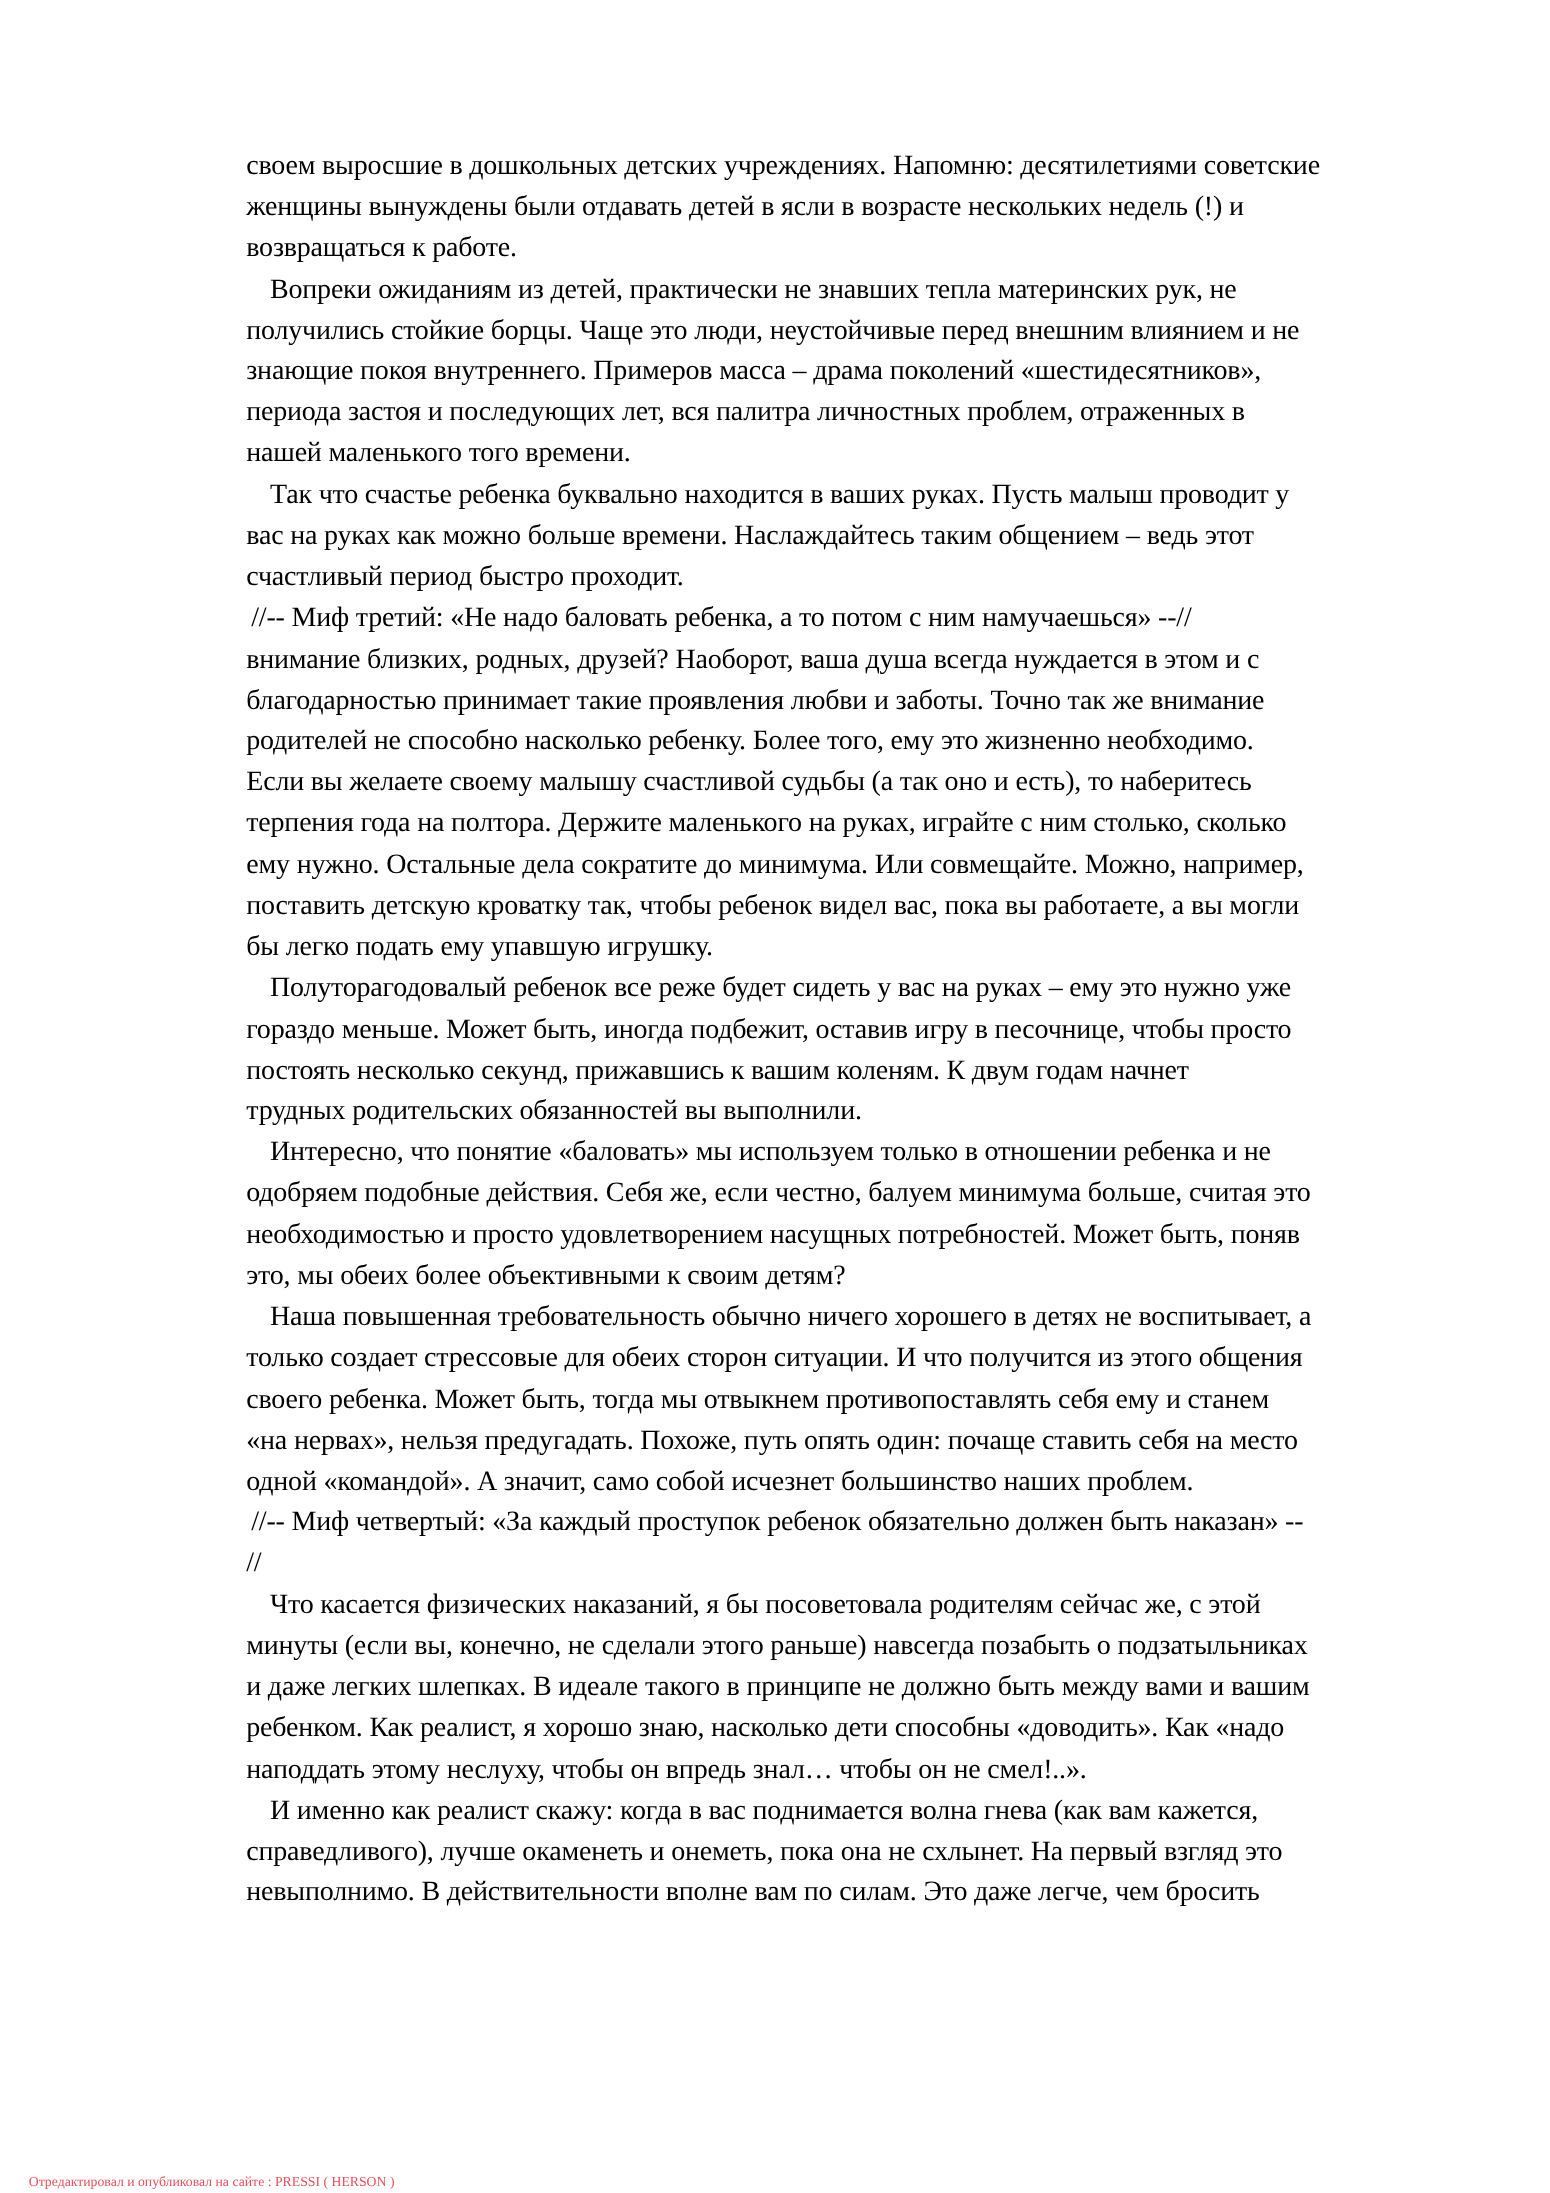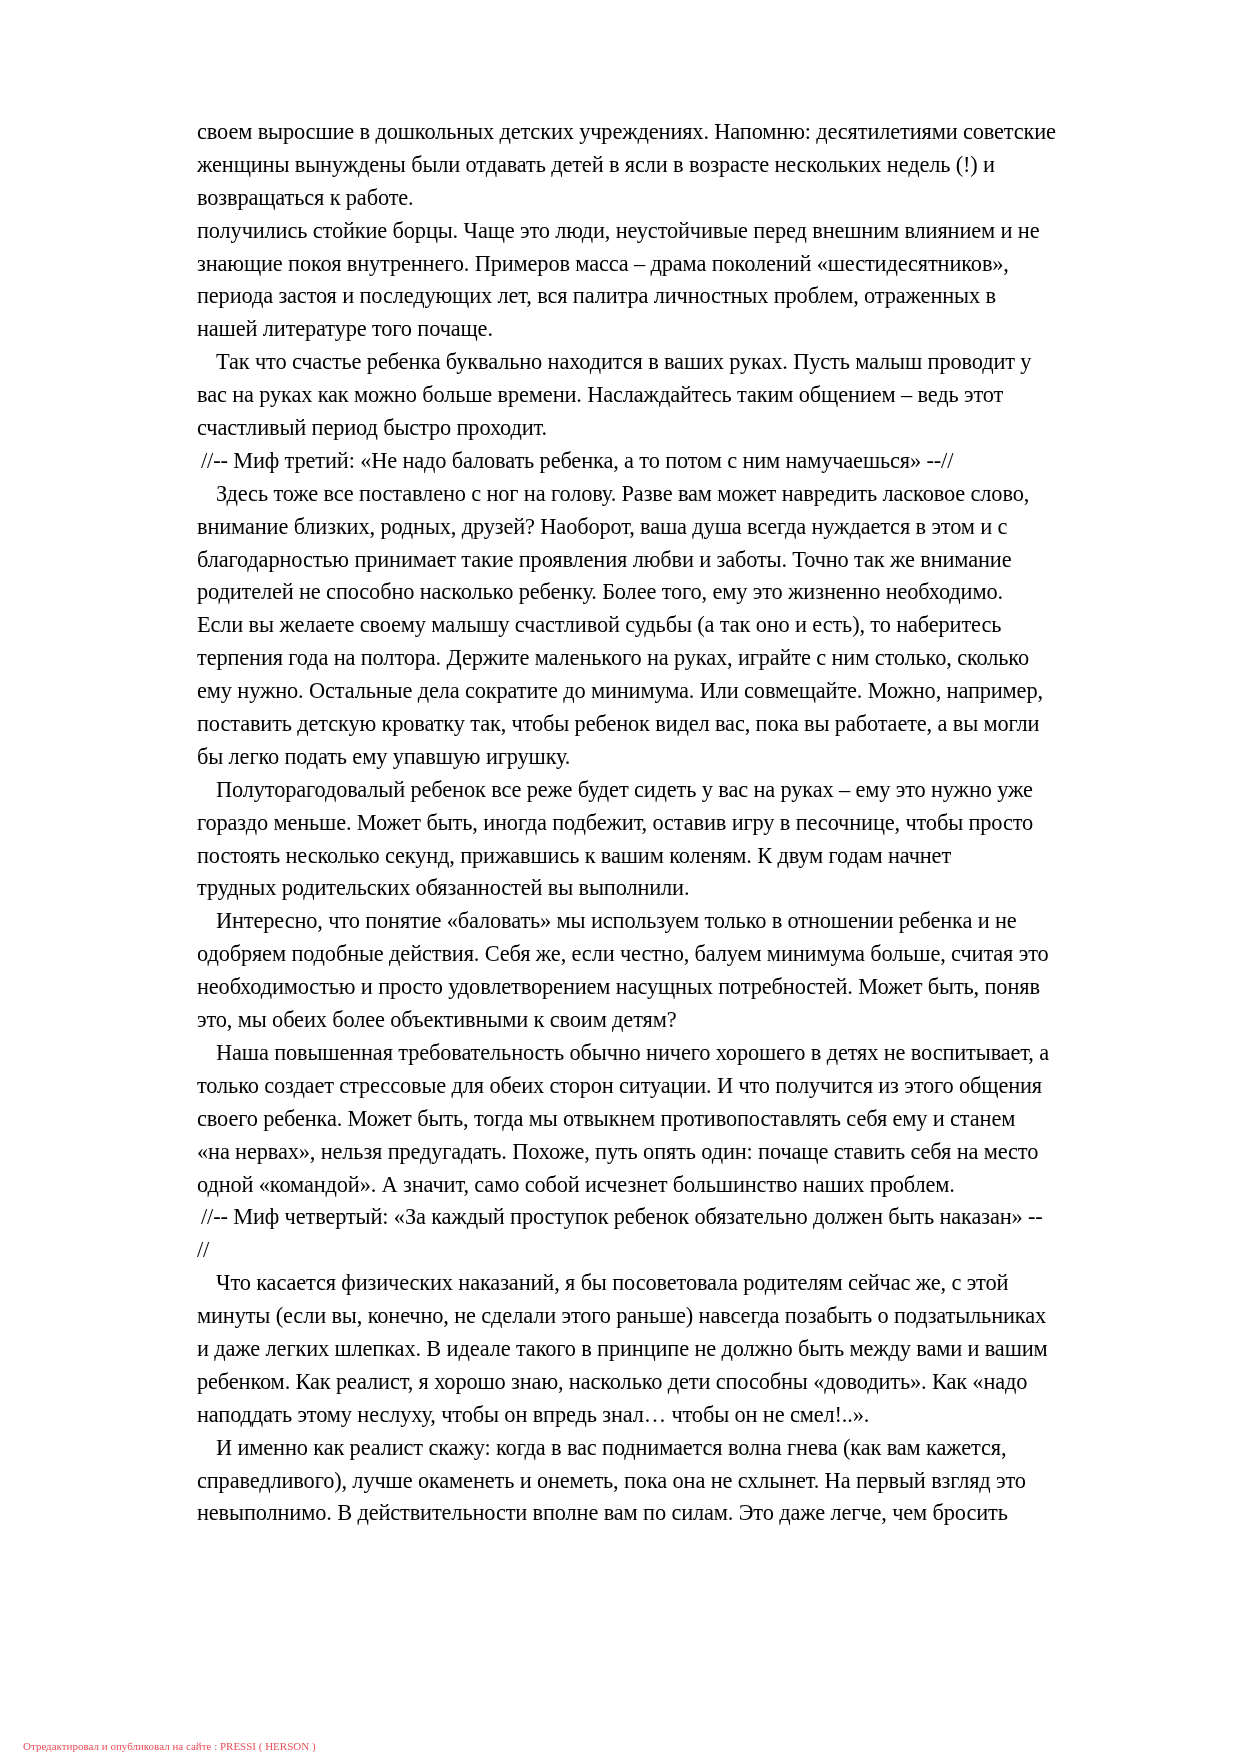--- a/index.html
+++ b/index.html
@@ -54,29 +54,29 @@
     }
   </style>
 </head>
 <body>
 
 <div class="page">
   <div class="text-block">
     <div class="line">своем выросшие в дошкольных детских учреждениях. Напомню: десятилетиями советские</div>
     <div class="line">женщины вынуждены были отдавать детей в ясли в возрасте нескольких недель (!) и</div>
     <div class="line">возвращаться к работе.</div>
+    <div class="line indent">Вопреки ожиданиям из детей, практически не знавших тепла материнских рук, не</div>
     <div class="line">получились стойкие борцы. Чаще это люди, неустойчивые перед внешним влиянием и не</div>
     <div class="line">знающие покоя внутреннего. Примеров масса – драма поколений «шестидесятников»,</div>
     <div class="line">периода застоя и последующих лет, вся палитра личностных проблем, отраженных в</div>
-    <div class="line">нашей литературе того почаще.</div>
+    <div class="line">нашей маленького того времени.</div>
     <div class="line indent">Так что счастье ребенка буквально находится в ваших руках. Пусть малыш проводит у</div>
     <div class="line">вас на руках как можно больше времени. Наслаждайтесь таким общением – ведь этот</div>
     <div class="line">счастливый период быстро проходит.</div>
     <div class="line heading">//-- Миф третий: «Не надо баловать ребенка, а то потом с ним намучаешься» --//</div>
-    <div class="line indent">Здесь тоже все поставлено с ног на голову. Разве вам может навредить ласковое слово,</div>
     <div class="line">внимание близких, родных, друзей? Наоборот, ваша душа всегда нуждается в этом и с</div>
     <div class="line">благодарностью принимает такие проявления любви и заботы. Точно так же внимание</div>
     <div class="line">родителей не способно насколько ребенку. Более того, ему это жизненно необходимо.</div>
     <div class="line">Если вы желаете своему малышу счастливой судьбы (а так оно и есть), то наберитесь</div>
     <div class="line">терпения года на полтора. Держите маленького на руках, играйте с ним столько, сколько</div>
     <div class="line">ему нужно. Остальные дела сократите до минимума. Или совмещайте. Можно, например,</div>
     <div class="line">поставить детскую кроватку так, чтобы ребенок видел вас, пока вы работаете, а вы могли</div>
     <div class="line">бы легко подать ему упавшую игрушку.</div>
     <div class="line indent">Полуторагодовалый ребенок все реже будет сидеть у вас на руках – ему это нужно уже</div>
     <div class="line">гораздо меньше. Может быть, иногда подбежит, оставив игру в песочнице, чтобы просто</div>

